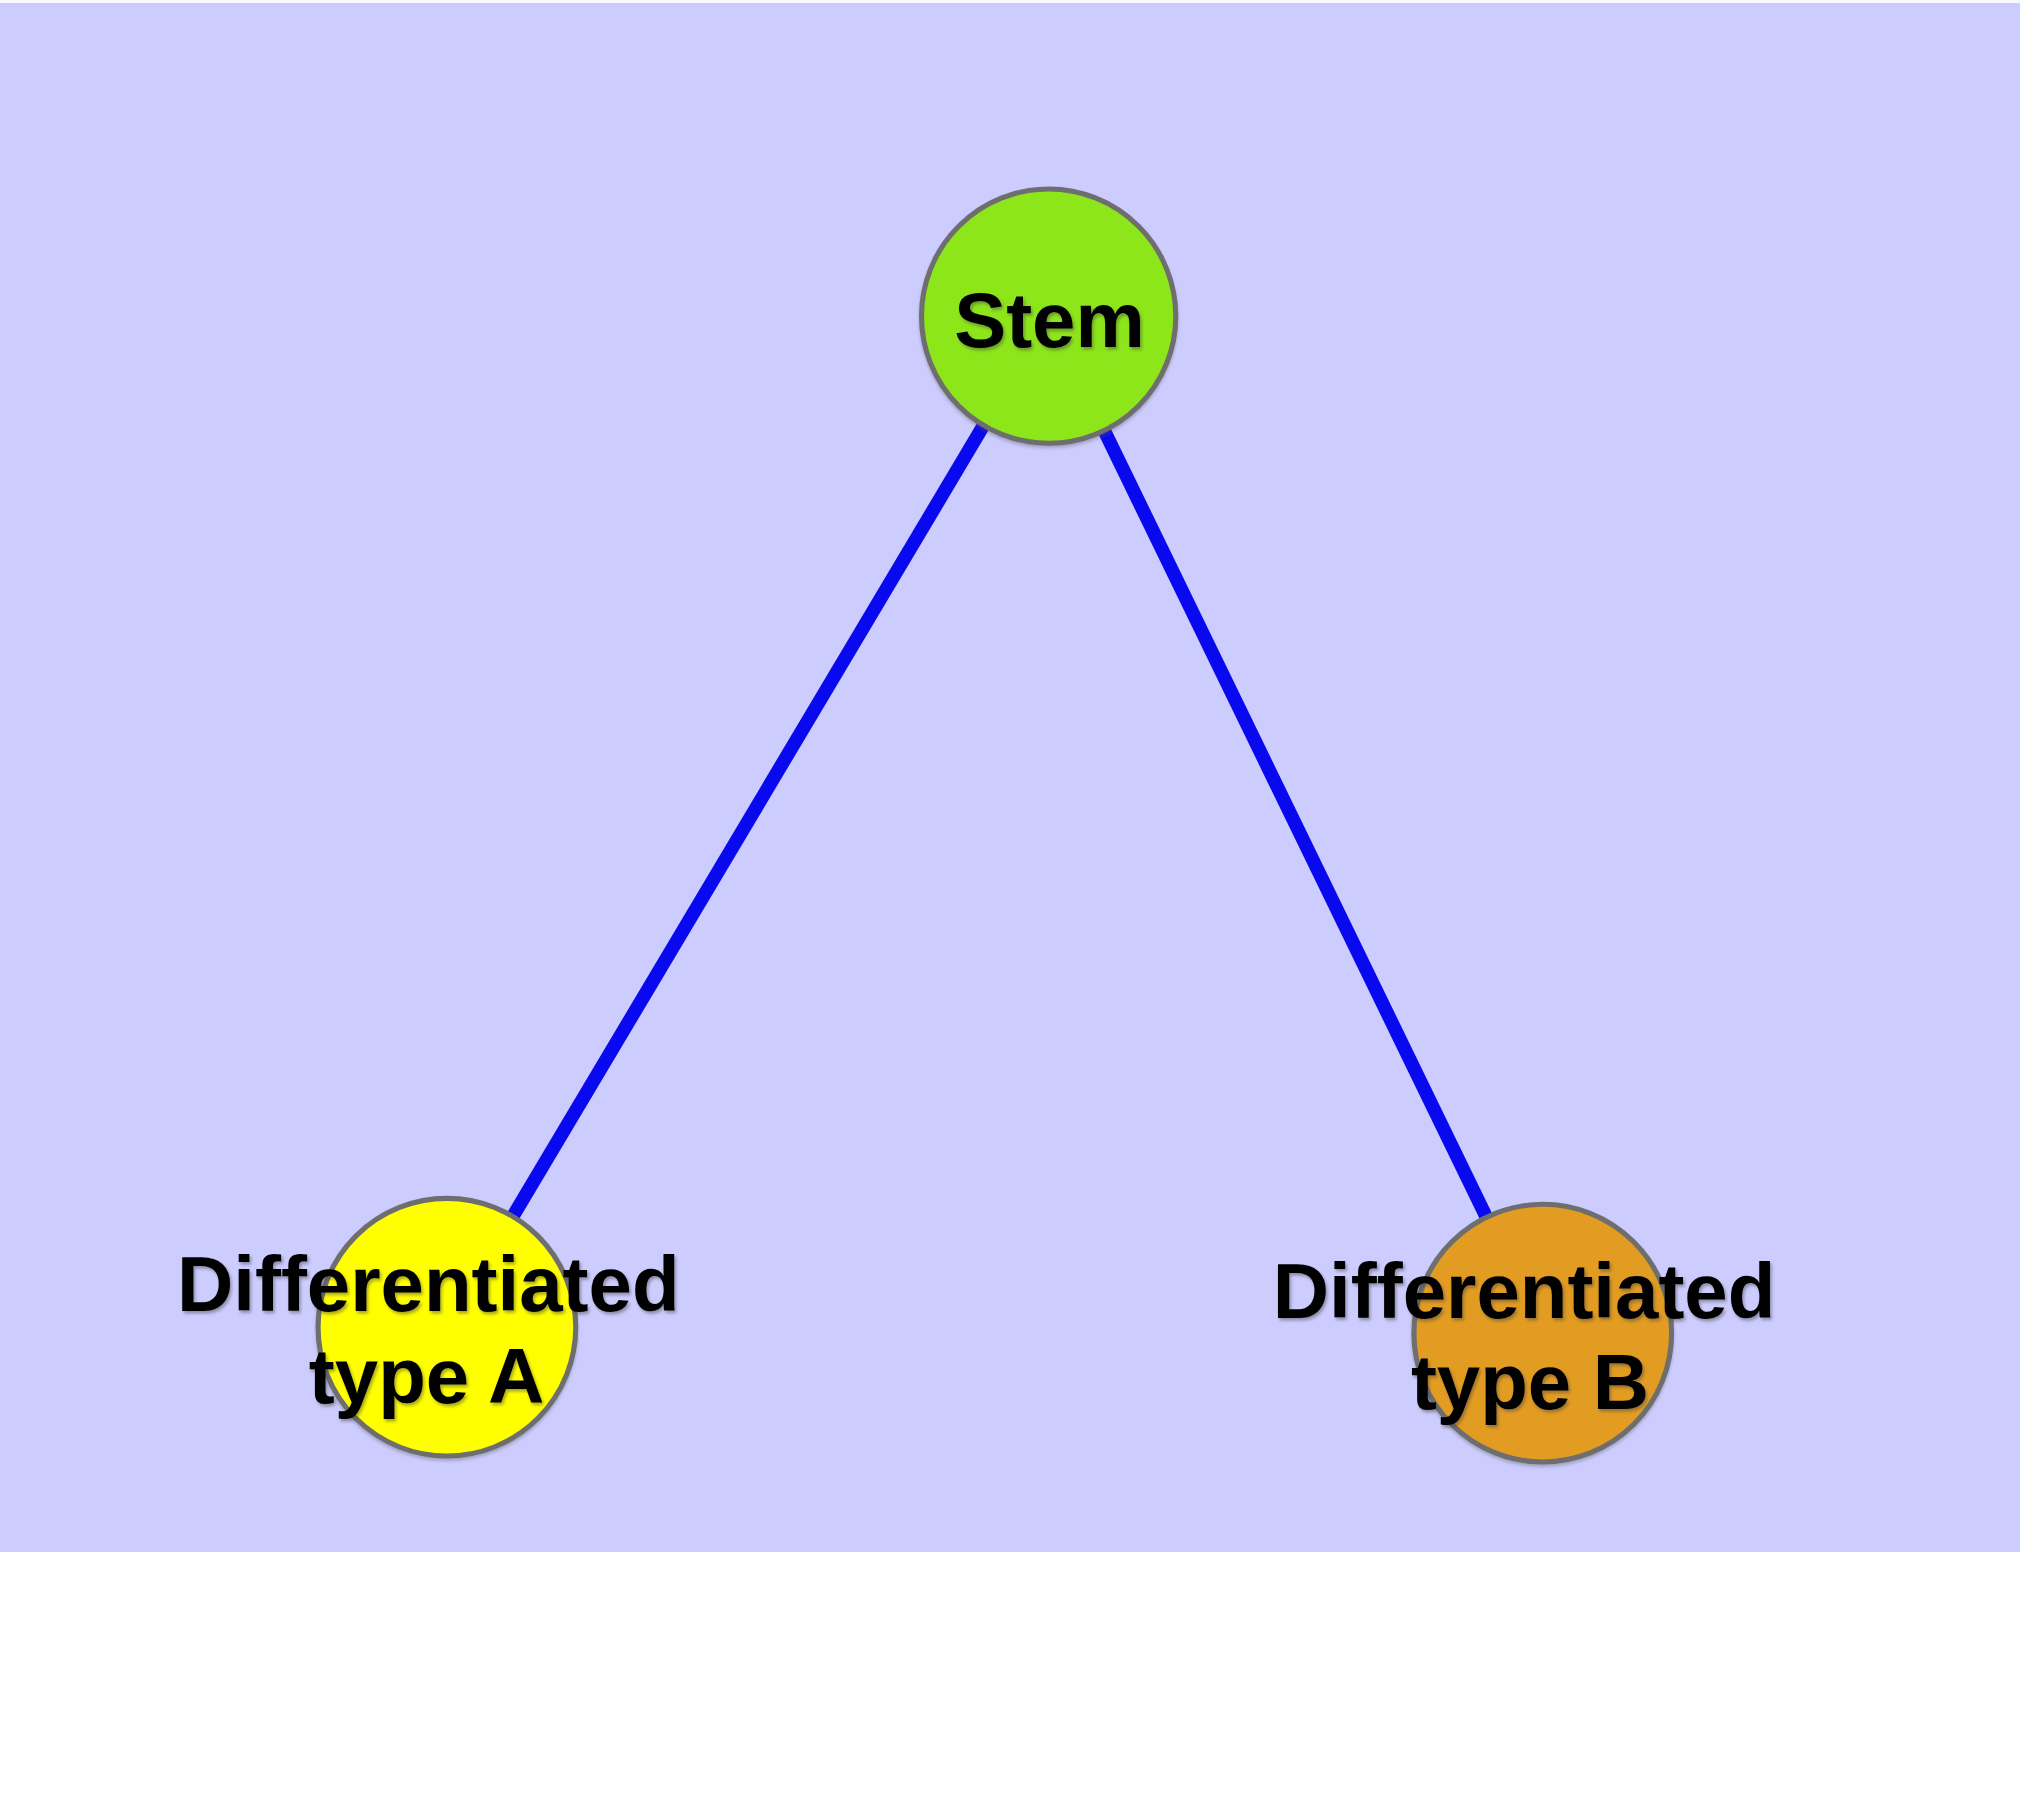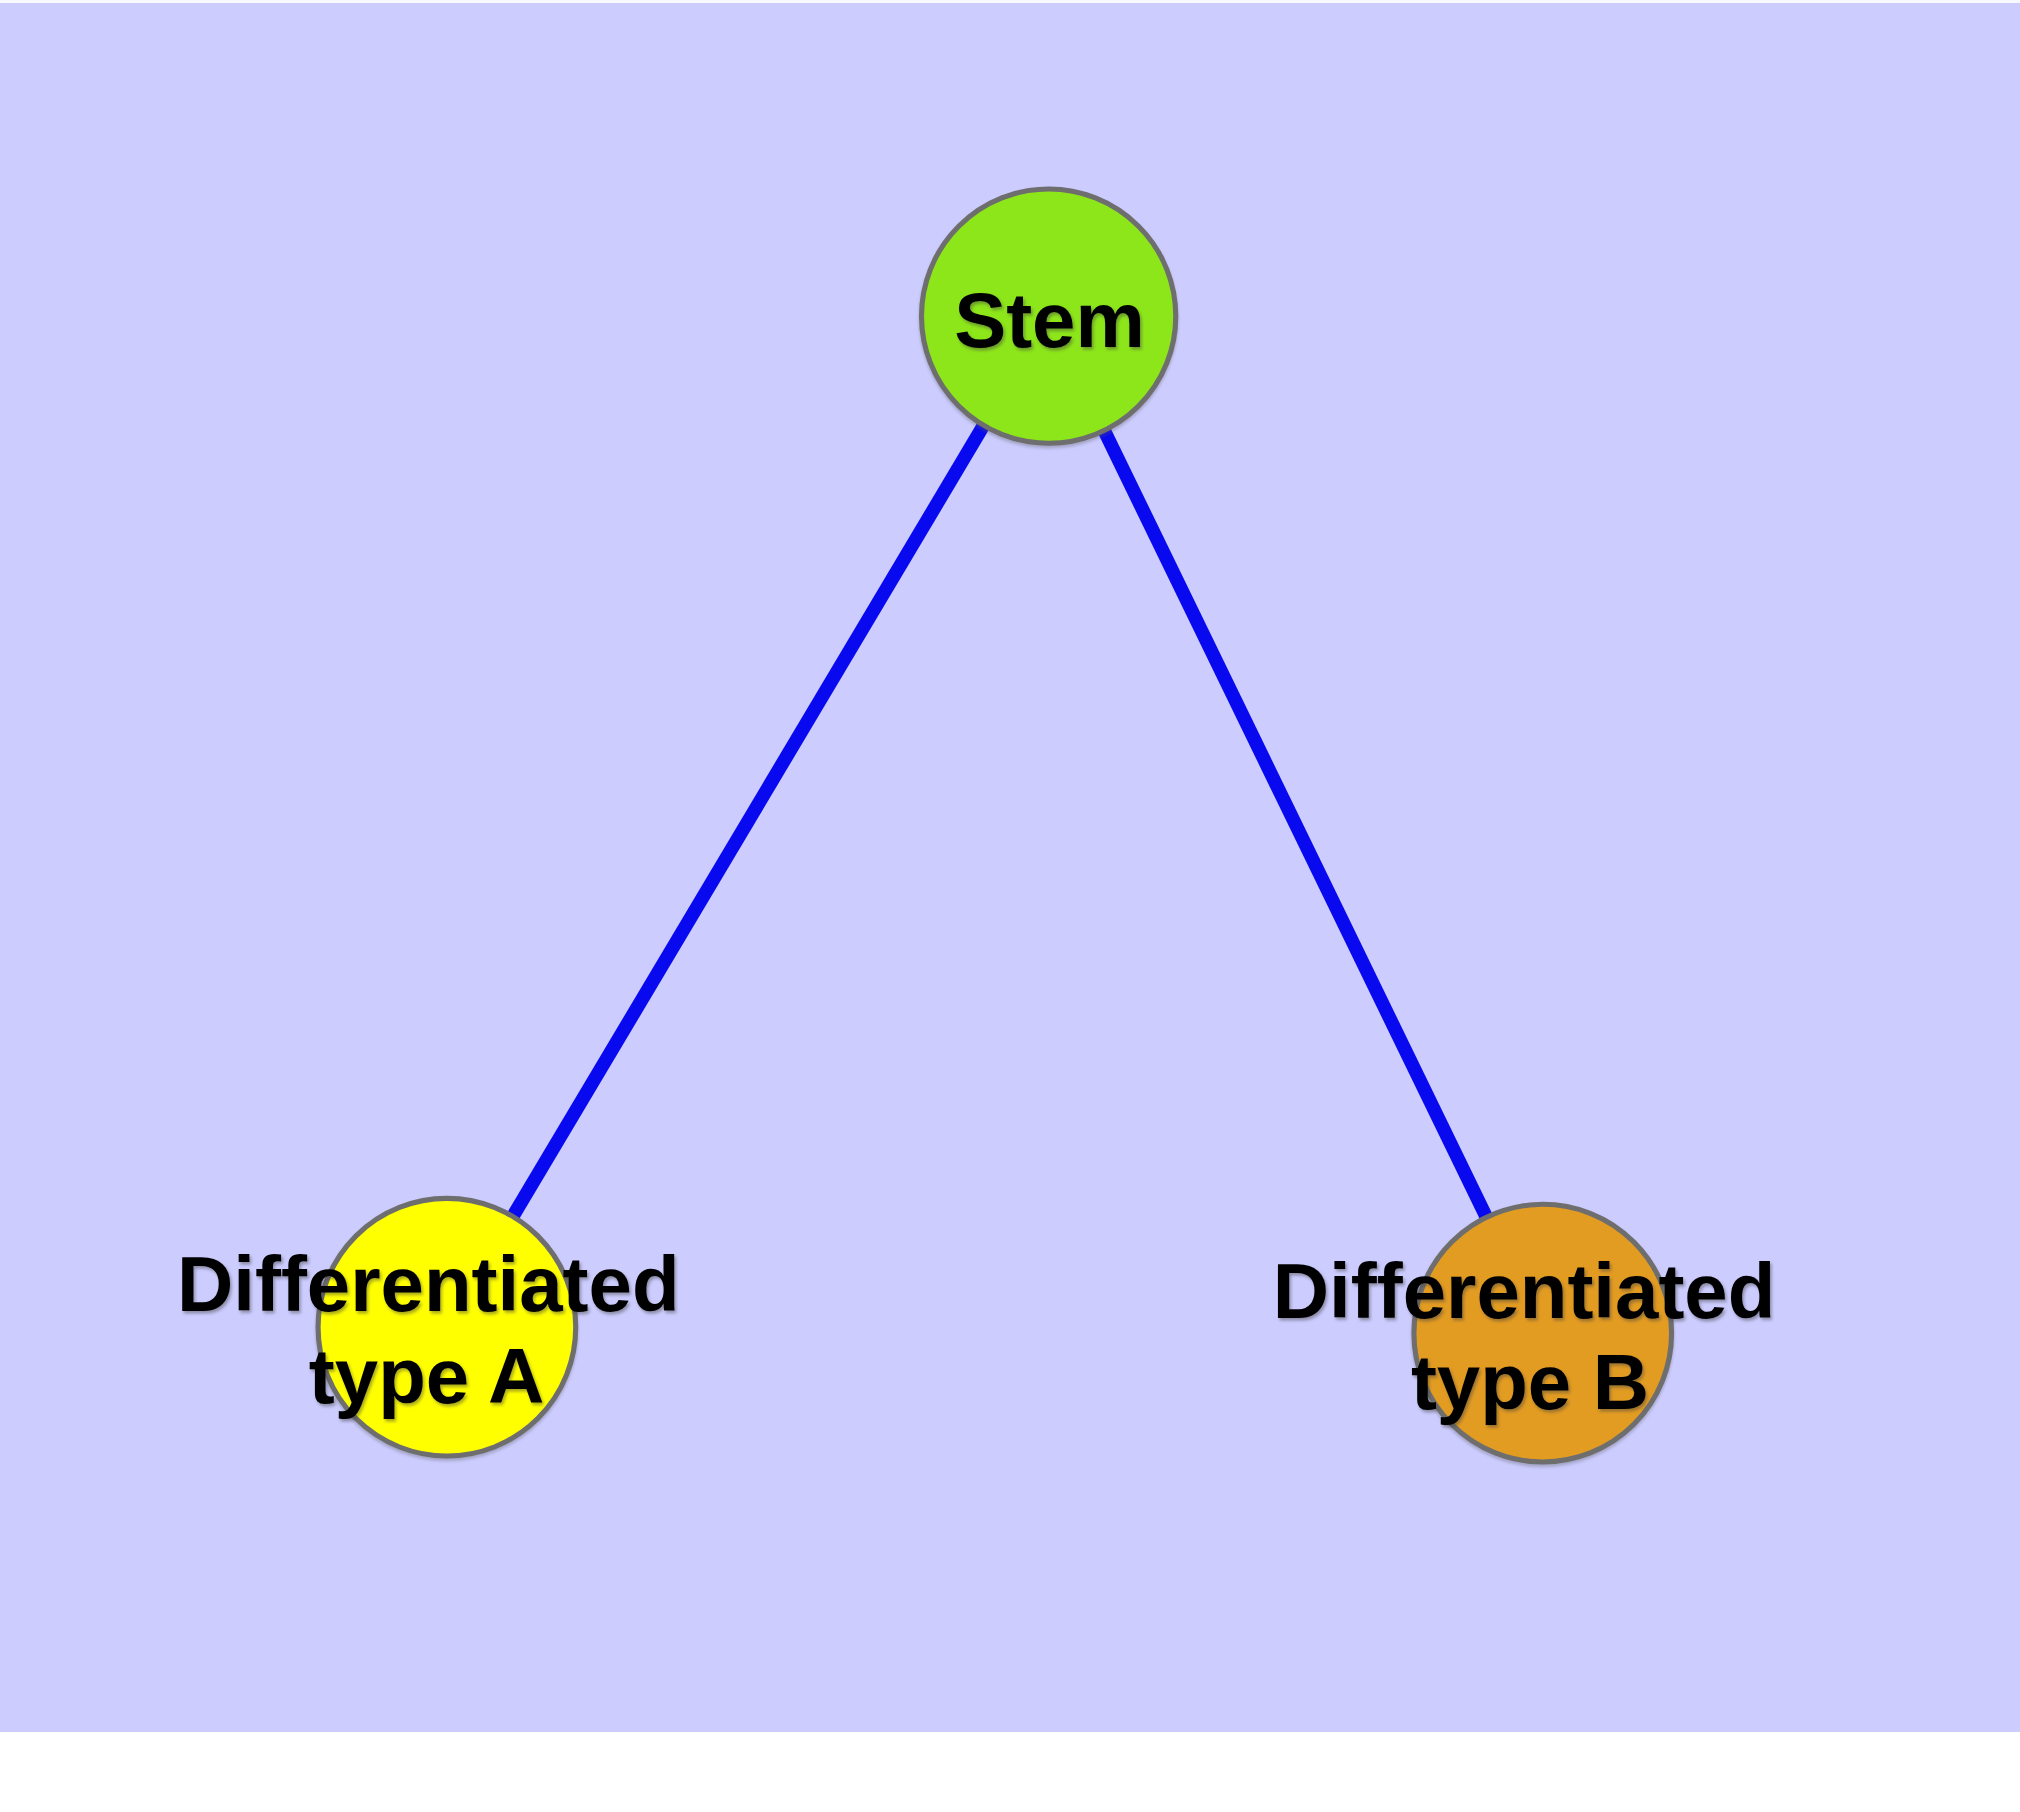--- a/index.html
+++ b/index.html
@@ -2,21 +2,21 @@
 <html style="font-size:13.6px"><head>
 <meta charset="utf-8">
 <style>
   html, body {
     margin: 0;
     padding: 0;
   }
   #stage {
     position: relative;
     width: 2021px;
-    height: 1732px;
+    height: 1552px;
     overflow: hidden;
     font-family: "Liberation Sans", sans-serif;
   }
   #stage svg {
     position: absolute;
     left: 0;
     top: 0;
     display: block;
   }
   .top-edge {

